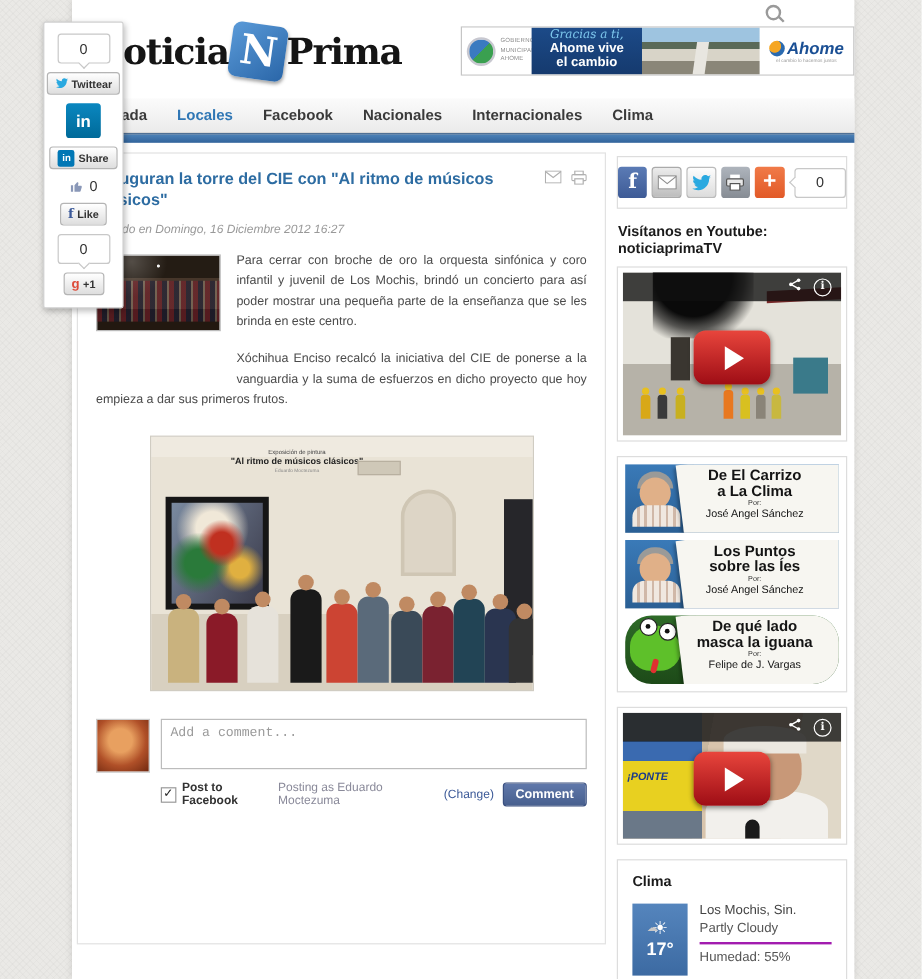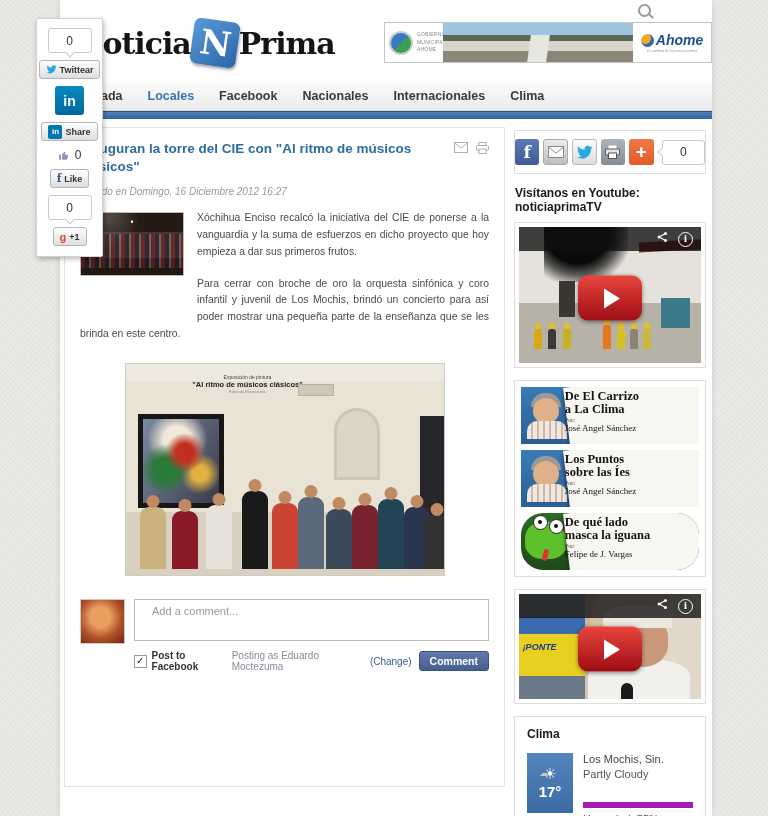--- a/index.html
+++ b/index.html
@@ -102,21 +102,21 @@
   .crowd i:nth-child(8){left:226px;height:64px;background:#7a2230;}
   .crowd i:nth-child(9){left:252px;height:70px;background:#224455;}
   .crowd i:nth-child(10){left:278px;height:62px;background:#2a3550;}
   .crowd i:nth-child(11){left:298px;height:54px;background:#333;}
 
   
   .fb-area{display:flex;gap:9px;margin-top:2px;}
   .avatar{width:45px;height:45px;border:1px solid #ccc;box-sizing:border-box;flex:none;
     background:radial-gradient(circle at 45% 40%, #e8a060 0 28%, #b05028 60%, #702810 100%);}
   .fb-col{flex:1;}
-  .fb-col textarea{width:100%;height:42px;box-sizing:border-box;border:1px solid #bcbcbc;resize:none;font-family:Liberation Sans, sans-serif;font-size:11px;color:#333;padding:5px 17px;}
+  .fb-col textarea{width:100%;height:42px;box-sizing:border-box;border:1px solid #bcbcbc;resize:none;font-family:Liberation Mono, monospace;font-size:11px;color:#333;padding:5px 7px;}
   .fb-col textarea::placeholder{color:#9a9a9a;}
   .fb-row{display:flex;align-items:center;margin-top:5px;font-size:10px;}
   .chk{width:11px;height:11px;border:1px solid #9a9a9a;background:#fff;margin-right:5px;display:inline-flex;align-items:center;justify-content:center;font-size:10px;color:#222;line-height:1;}
   .post-lbl{font-weight:bold;color:#333;}
   .fb-right{margin-left:auto;display:flex;align-items:center;gap:7px;}
   .posting{color:#8a8a9a;}
   .change{color:#3b5998;cursor:pointer;}
   .comment-btn{background:linear-gradient(#6078aa,#48608f);color:#fff;font-weight:bold;font-size:10.5px;border:1px solid #3a5080;border-radius:3px;padding:3px 10px;cursor:pointer;}
 
   
@@ -160,21 +160,21 @@
   .scene2 .cap{position:absolute;left:46%;top:10%;width:38%;height:22%;border-radius:50% 50% 0 0;background:#ece8e0;}
   .scene2 .shirt{position:absolute;left:38%;top:62%;width:56%;height:40%;border-radius:40% 40% 0 0;background:#f2f0ec;}
   .scene2 .mic{position:absolute;left:56%;bottom:0;width:12px;height:16px;border-radius:6px 6px 0 0;background:#1a1a1a;}
 
   .banners-box{border:1px solid #ddd;background:#fff;padding:6px;margin-bottom:12px;}
   .banner{position:relative;height:57px;overflow:hidden;margin-bottom:6px;cursor:pointer;}
   .banner:last-child{margin-bottom:0;}
   .banner.blue{background:linear-gradient(#3a7ab8,#2a5f94);}
   .banner.green{background:linear-gradient(#2e6b28,#1d4a18);border-radius:22px;}
   .ribbon{position:absolute;left:26%;top:-8px;width:80%;height:130%;background:#f7f6f1;transform:rotate(-7deg);box-shadow:-2px 2px 3px rgba(0,0,0,.3);}
-  .btxt{position:absolute;right:6px;top:3px;width:72%;text-align:left;font-family:Liberation Serif, serif;color:#141414;line-height:1.05;}
+  .btxt{position:absolute;right:6px;top:3px;width:72%;text-align:center;font-family:Liberation Sans, sans-serif;color:#141414;line-height:1.05;}
   .btxt .l1,.btxt .l2{font-size:12.5px;font-weight:bold;}
   .btxt .por{font-size:6px;color:#333;margin-top:1px;}
   .btxt .auth{font-size:9px;}
   .bface{position:absolute;left:6px;top:6px;width:40px;height:46px;}
   .bface .hair{position:absolute;left:4px;top:0;width:30px;height:14px;border-radius:14px 14px 0 0;background:#9a9a98;}
   .bface .face{position:absolute;left:6px;top:5px;width:26px;height:26px;border-radius:50%;background:#e0b088;}
   .bface .shirt{position:absolute;left:0;top:28px;width:40px;height:18px;border-radius:10px 10px 0 0;
     background:repeating-linear-gradient(90deg,#f0e8e0 0 4px, #d0b8a8 4px 6px);}
   .iguana .ihead{position:absolute;left:4px;top:8px;width:42px;height:38px;border-radius:50% 60% 45% 45%;background:#5ec02a;}
   .iguana .eye1,.iguana .eye2{position:absolute;width:13px;height:13px;border-radius:50%;background:#fff;border:1px solid #222;}
@@ -184,21 +184,21 @@
   .iguana .tongue{position:absolute;left:22px;top:36px;width:5px;height:12px;border-radius:3px;background:#e03030;transform:rotate(14deg);}
 
   .clima-box{border:1px solid #ddd;background:#fff;padding:10px 12px;min-height:160px;box-sizing:border-box;}
   .clima-box h3{font-size:12px;color:#1a1a1a;margin:0 0 12px;}
   .cw-row{display:flex;gap:10px;}
   .temp-tile{width:46px;height:60px;background:linear-gradient(#5585bd,#3c6aa2);display:flex;flex-direction:column;align-items:center;justify-content:center;color:#fff;flex:none;}
   .temp-tile .wicon{font-size:15px;line-height:1;}
   .temp-tile .t{font-size:15px;font-weight:bold;margin-top:2px;}
   .cw-info{flex:1;font-size:11px;color:#555;}
   .cw-info .loc{margin-bottom:3px;color:#444;}
-  .cw-info .cond{padding-bottom:22px;border-bottom:6px solid #a21caf;margin-bottom:5px;}
+  .cw-info .cond{padding-bottom:5px;border-bottom:2px solid #a21caf;margin-bottom:5px;}
   .sun-cloud{position:relative;display:inline-block;}
   .sun-cloud .cl{position:absolute;left:-4px;top:3px;font-size:9px;color:#c8c8c8;}
 </style>
 </head>
 <body>
 
 <div class="wrapper">
 
   <div class="logo">
     <span>Noticia</span>
@@ -213,20 +213,25 @@
     </div>
 
   <div class="ad-banner">
     <div class="ad-crest">
       <span class="crest"></span>
       <span class="gov">
         <span>GOBIERNO</span><br>
         <span>MUNICIPAL</span><br>
         <span>AHOME</span>
       </span>
+    </div>
+    <div class="ad-blue">
+      <div class="script">Gracias a ti,</div>
+      <div class="b1">Ahome vive</div>
+      <div class="b1">el cambio</div>
     </div>
     <div class="ad-photo"></div>
     <div class="ad-brand">
       <span class="row">
           <span class="swoosh"></span>
       <span class="name">Ahome</span>
         </span>
       <span class="tag">el cambio lo hacemos juntos</span>
     </div>
   </div>
@@ -256,22 +261,22 @@
               <rect x="3" y="0.5" width="7" height="3" fill="none" stroke="#b0b0b0"></rect>
               <rect x="0.5" y="3.5" width="12" height="5" rx="1" fill="none" stroke="#b0b0b0"></rect>
               <rect x="3" y="7" width="7" height="4.5" fill="#fff" stroke="#b0b0b0"></rect>
             </svg>
           </span>
       </span>
     </div>
     <div class="art-date">Creado en Domingo, 16 Diciembre 2012 16:27</div>
 
     <div class="thumb"></div>
+    <p class="sp">Para cerrar con broche de oro la orquesta sinfónica y coro infantil y juvenil de Los Mochis, brindó un concierto para así poder mostrar una pequeña parte de la enseñanza que se les brinda en este centro.</p>
     <p class="sp">Xóchihua Enciso recalcó la iniciativa del CIE de ponerse a la vanguardia y la suma de esfuerzos en dicho proyecto que hoy empieza a dar sus primeros frutos.</p>
-    <p class="sp">Para cerrar con broche de oro la orquesta sinfónica y coro infantil y juvenil de Los Mochis, brindó un concierto para así poder mostrar una pequeña parte de la enseñanza que se les brinda en este centro.</p>
 
     <div class="photo">
       <div class="cap">
         <div class="c1">Exposición de pintura</div>
         <div class="c2">"Al ritmo de músicos clásicos"</div>
         <div class="c3">Eduardo Moctezuma</div>
       </div>
       <div class="ceil"></div>
       <div class="painting">
           <div class="art"></div>

